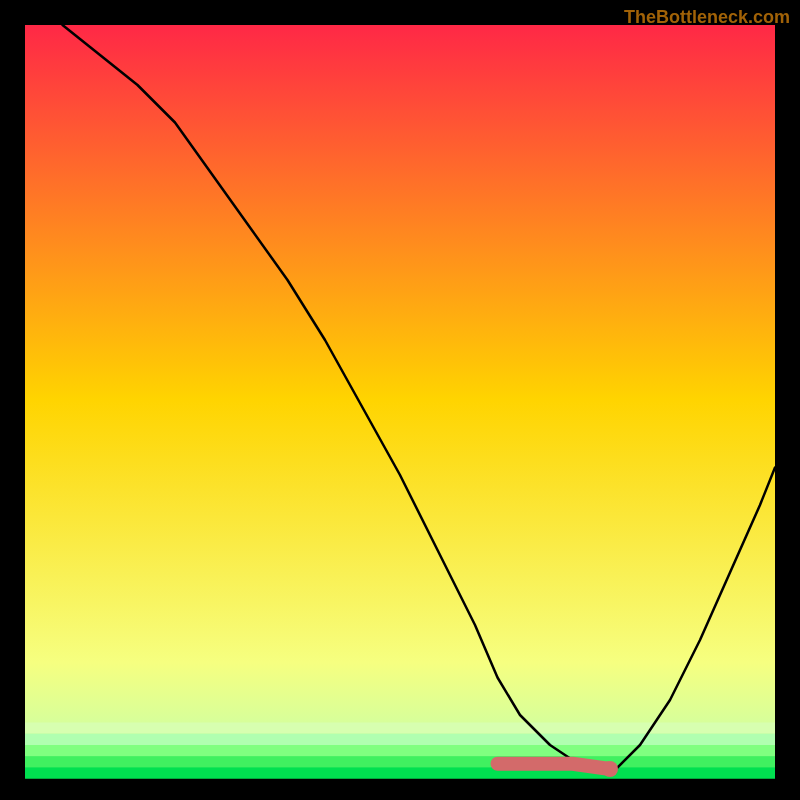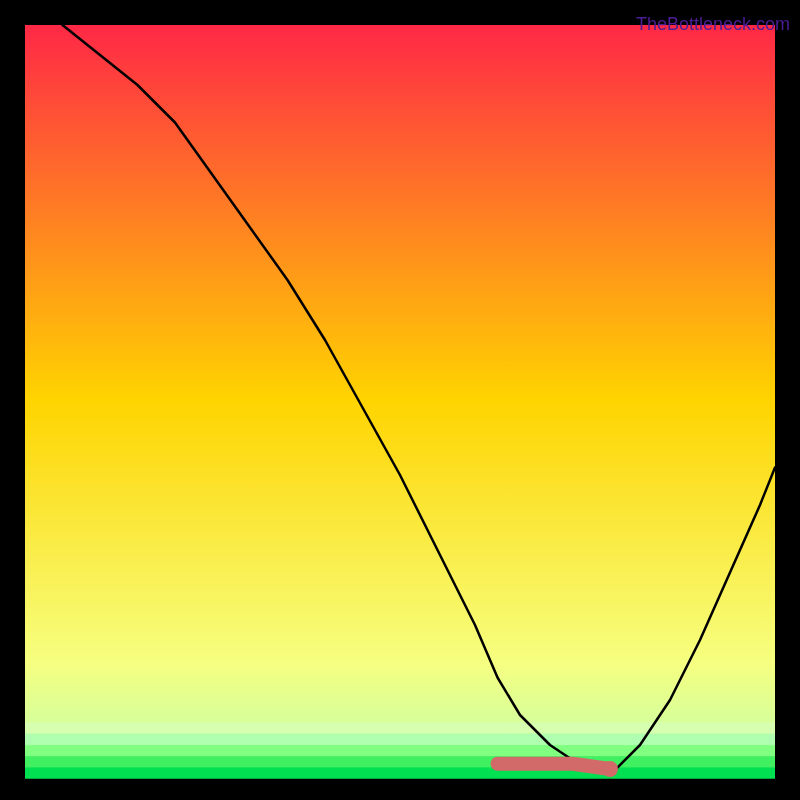--- a/index.html
+++ b/index.html
@@ -11,25 +11,25 @@
   .chart-container {
     position: relative;
     width: 800px;
     height: 800px;
   }
   svg {
     display: block;
   }
   .watermark {
     position: absolute;
-    top: 14px;
+    top: 7px;
     right: 10px;
     font-size: 18px;
-    font-weight: normal;
-    color: #4c1d95;
+    font-weight: bold;
+    color: #a16207;
     pointer-events: none;
     user-select: none;
   }
 </style>
 </head>
 <body>
 
 <div class="chart-container">
   <div class="watermark">TheBottleneck.com</div>
   <svg id="chart-svg" width="800" height="800" viewBox="0 0 800 800">

